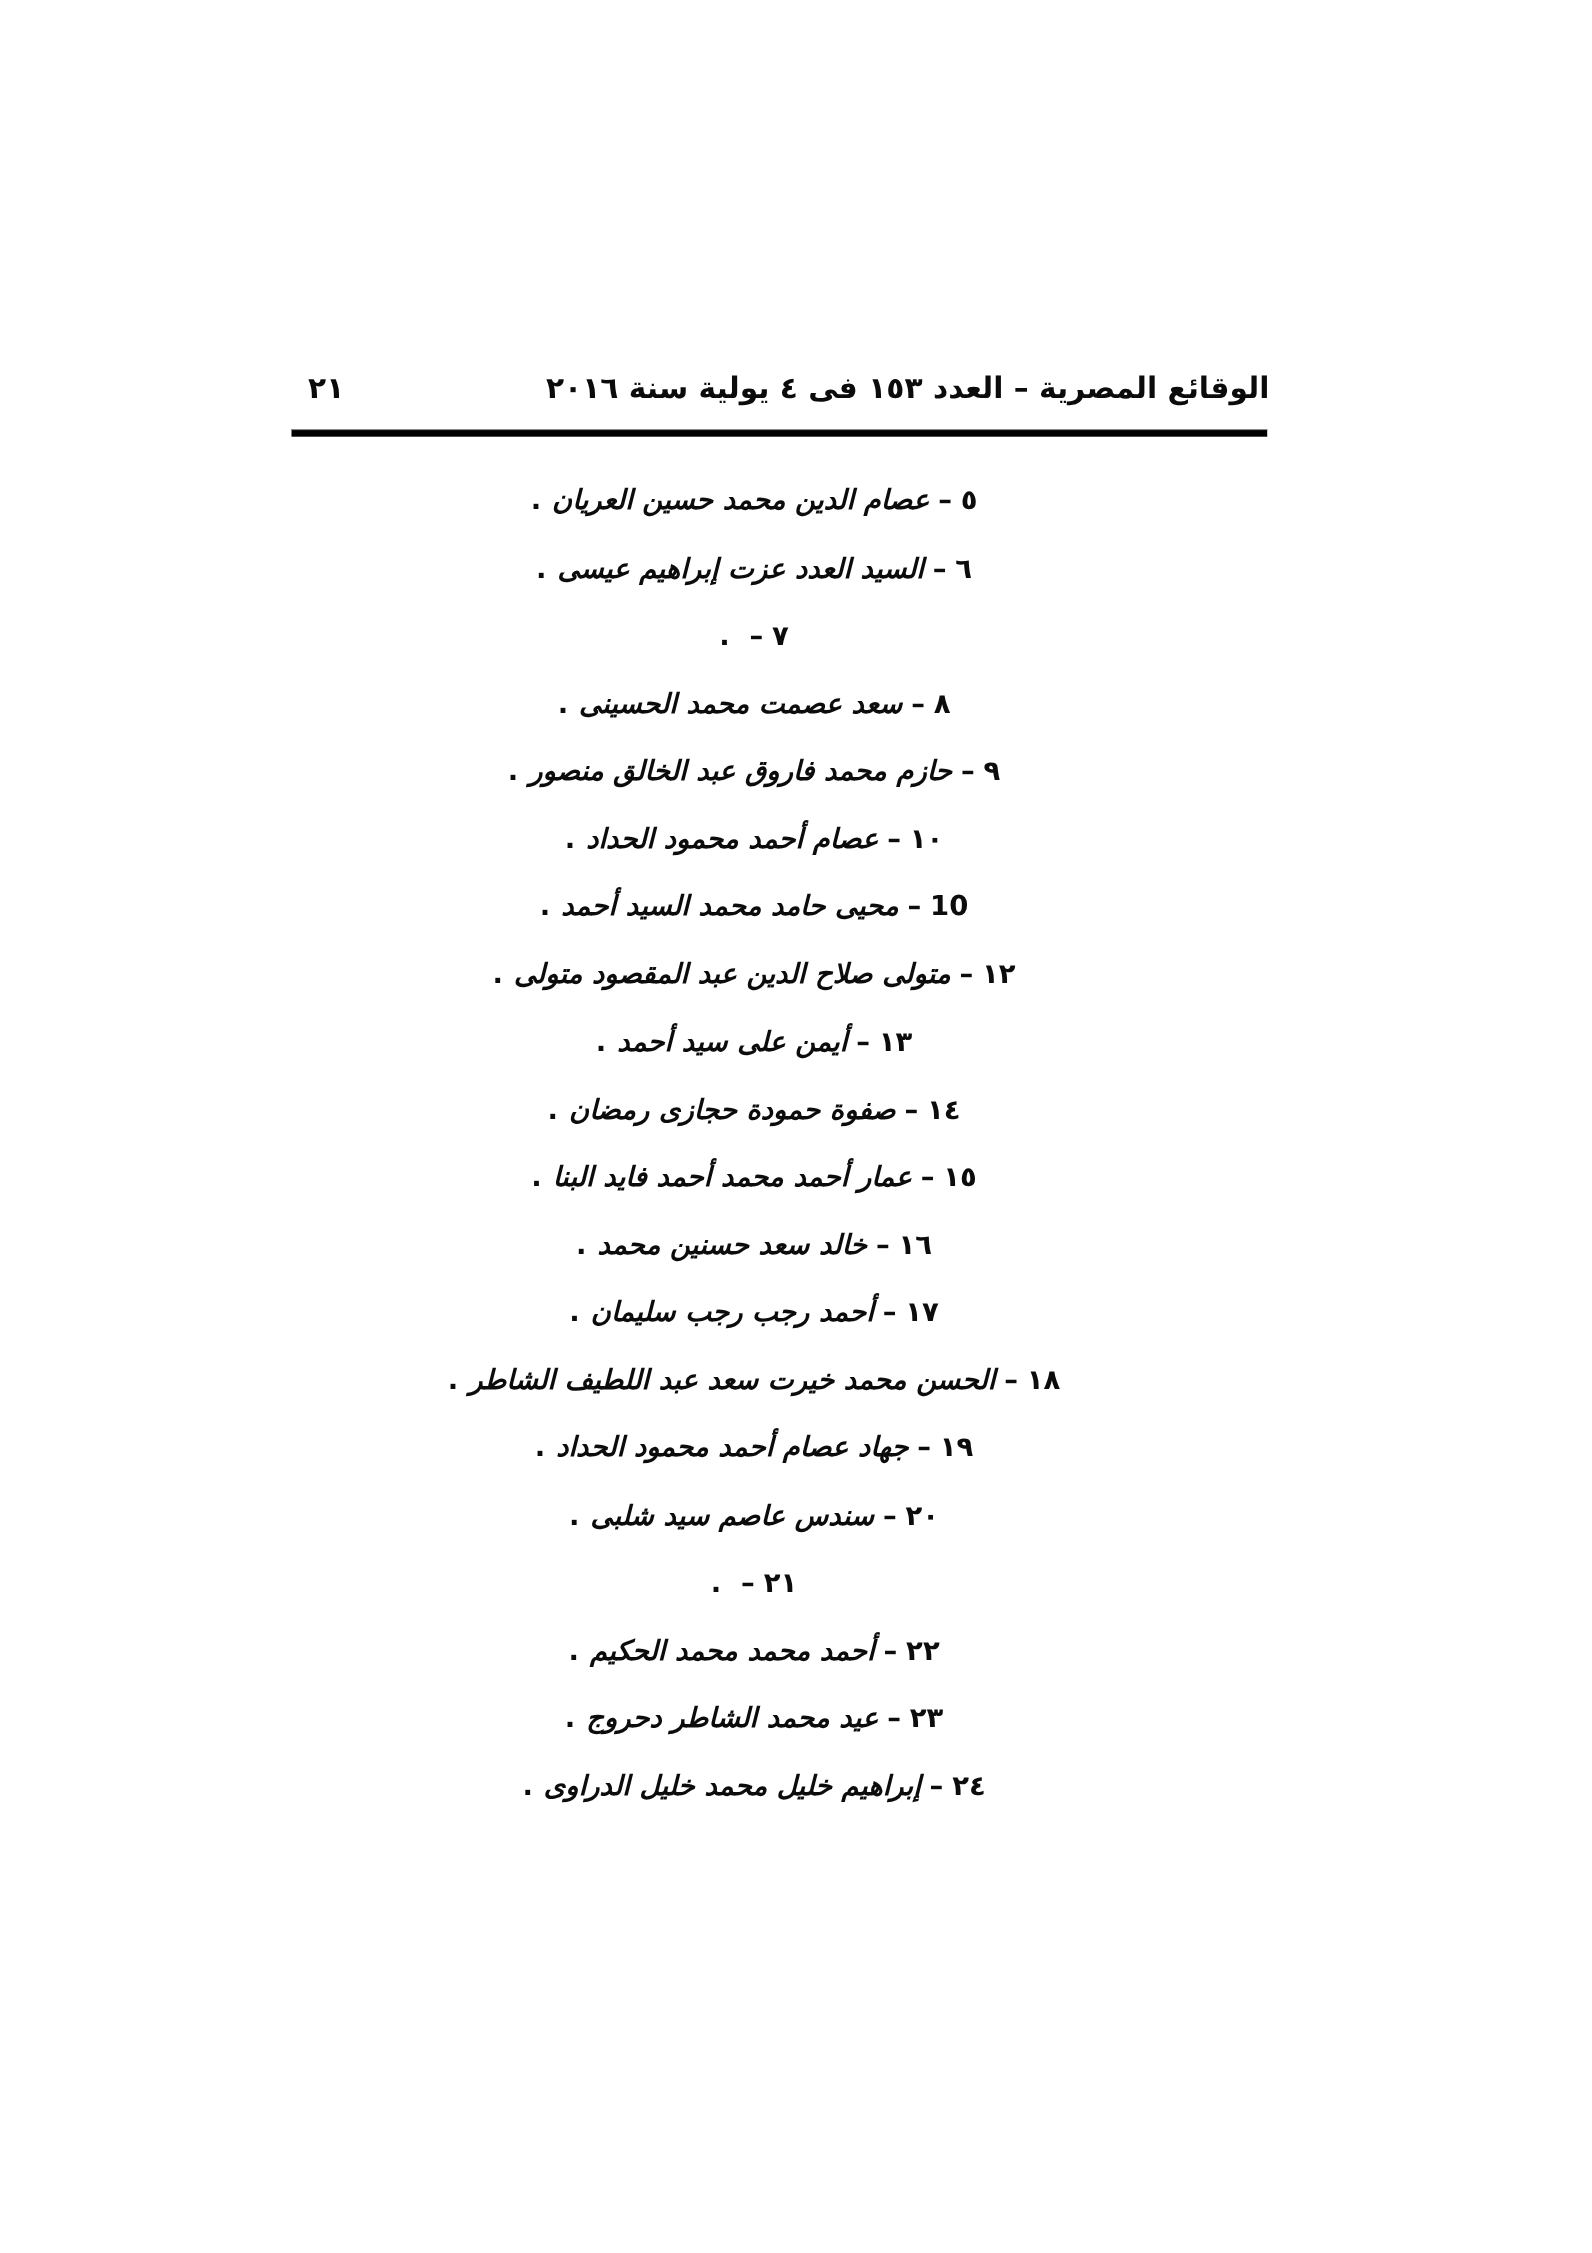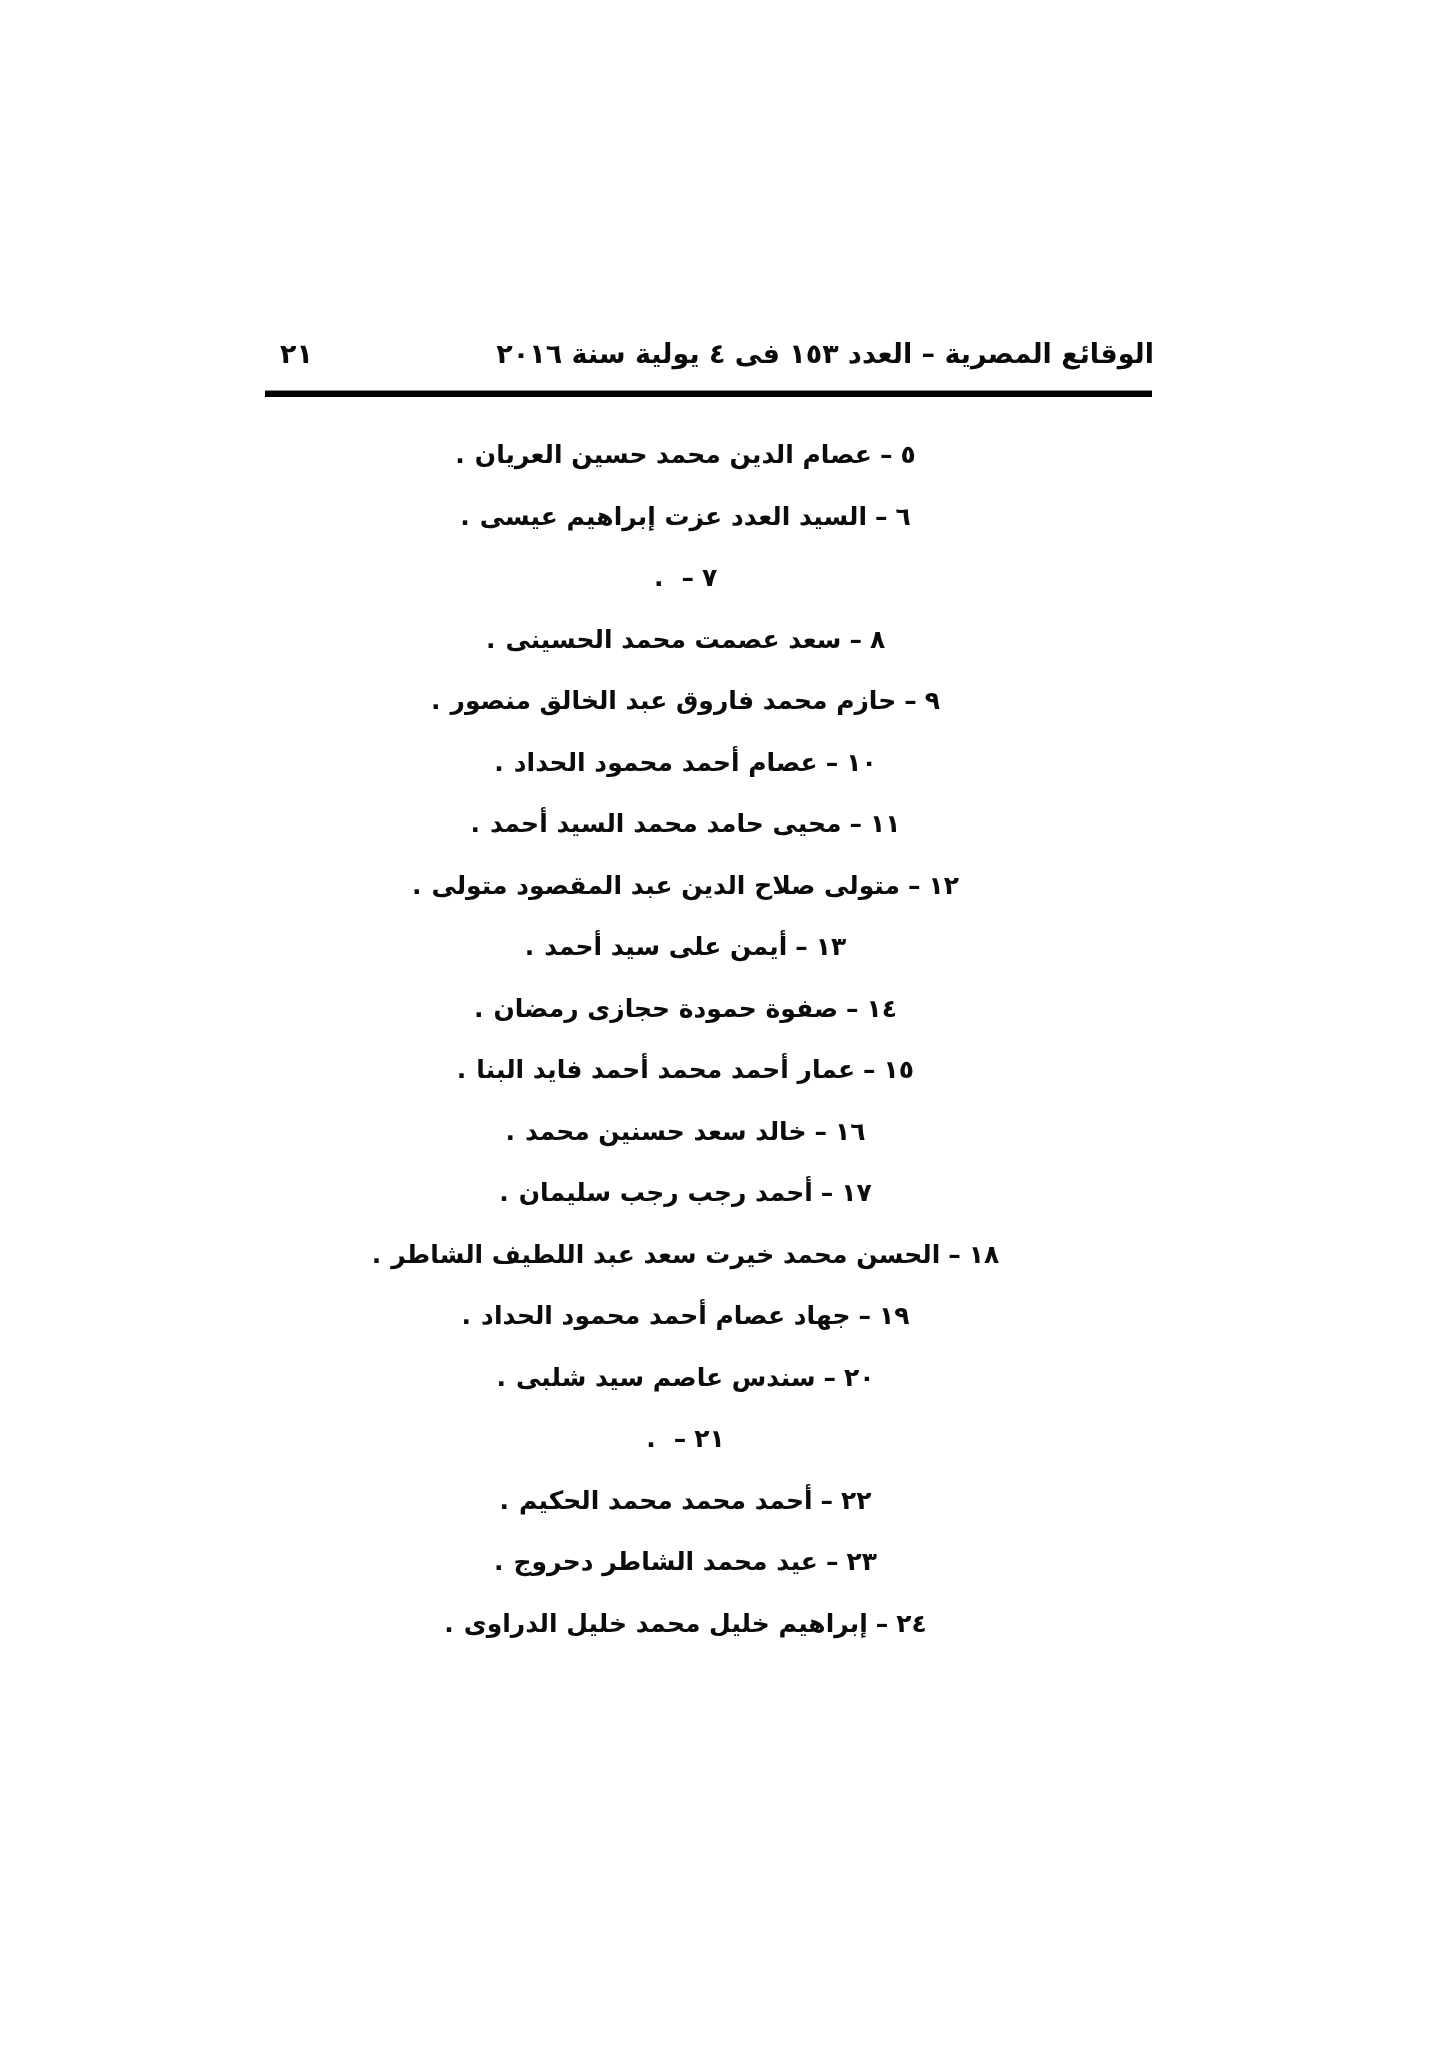--- a/index.html
+++ b/index.html
@@ -97,20 +97,21 @@
   .item-number {
     font-weight: 700;
     padding-left: 8px;
   }
   .item-dash {
     font-weight: 700;
     padding-left: 8px;
   }
   .item-name {
     font-weight: 700;
+    font-style: italic;
   }
   .item-dot {
     font-weight: 700;
     padding-right: 10px;
   }
 </style>
 </head>
 <body>
 
 <div class="page">
@@ -165,21 +166,21 @@
       <li class="name-item">
         <span class="item-inner">
           <span class="item-number">١٠</span>
           <span class="item-dash">–</span>
           <span class="item-name">عصام أحمد محمود الحداد</span>
           <span class="item-dot">.</span>
         </span>
       </li>
       <li class="name-item">
         <span class="item-inner">
-          <span class="item-number">١١</span>
+          <span class="item-number">10</span>
           <span class="item-dash">–</span>
           <span class="item-name">محيى حامد محمد السيد أحمد</span>
           <span class="item-dot">.</span>
         </span>
       </li>
       <li class="name-item">
         <span class="item-inner">
           <span class="item-number">١٢</span>
           <span class="item-dash">–</span>
           <span class="item-name">متولى صلاح الدين عبد المقصود متولى</span>

